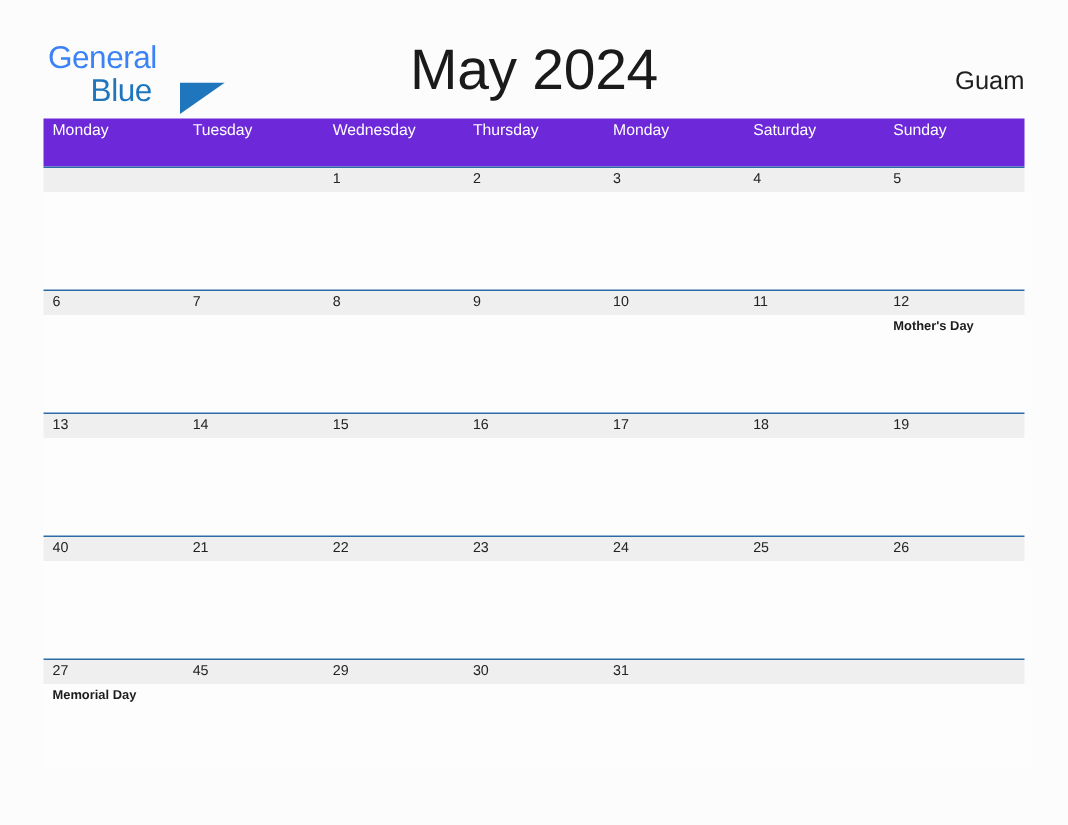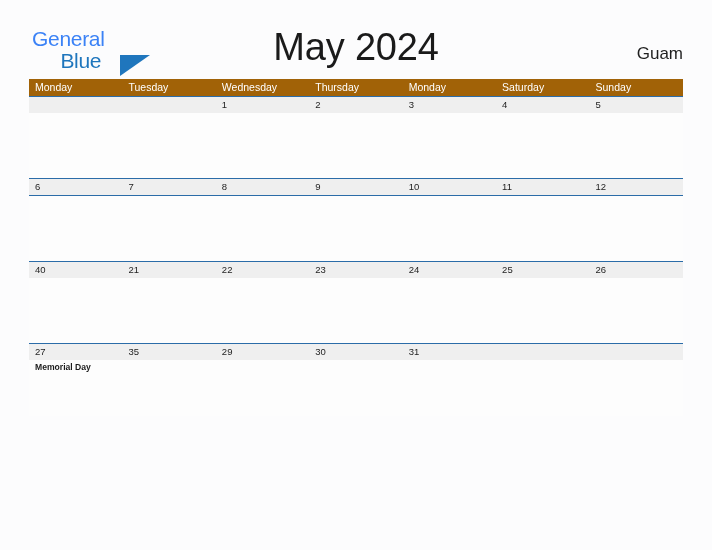--- a/index.html
+++ b/index.html
@@ -87,22 +87,22 @@
   
   .calendar {
     position: absolute;
     left: 29px;
     top: 79px;
     width: 654px;
   }
 
   .dow-row {
     display: flex;
-    background: #a16207;
-    height: 17px;
+    background: #6d28d9;
+    height: 32px;
   }
   .dow-cell {
     flex: 1 1 0;
     color: #ffffff;
     font-size: 10.5px;
     line-height: 17px;
     padding-left: 6px;
     box-sizing: border-box;
     white-space: nowrap;
     overflow: hidden;
@@ -212,23 +212,43 @@
     <div class="week">
       <div class="week-dates">
         <div class="date-cell">6</div>
         <div class="date-cell">7</div>
         <div class="date-cell">8</div>
         <div class="date-cell">9</div>
         <div class="date-cell">10</div>
         <div class="date-cell">11</div>
         <div class="date-cell">12</div>
       </div>
+      <div class="week-events">
+        <div class="event-cell"></div>
+        <div class="event-cell"></div>
+        <div class="event-cell"></div>
+        <div class="event-cell"></div>
+        <div class="event-cell"></div>
+        <div class="event-cell"></div>
+        <div class="event-cell">
+          <span class="event-item">Mother's Day</span>
+        </div>
+      </div>
     </div>
 
     <div class="week">
+      <div class="week-dates">
+        <div class="date-cell">13</div>
+        <div class="date-cell">14</div>
+        <div class="date-cell">15</div>
+        <div class="date-cell">16</div>
+        <div class="date-cell">17</div>
+        <div class="date-cell">18</div>
+        <div class="date-cell">19</div>
+      </div>
       <div class="week-events">
         <div class="event-cell"></div>
         <div class="event-cell"></div>
         <div class="event-cell"></div>
         <div class="event-cell"></div>
         <div class="event-cell"></div>
         <div class="event-cell"></div>
         <div class="event-cell"></div>
       </div>
     </div>
@@ -250,21 +270,21 @@
         <div class="event-cell"></div>
         <div class="event-cell"></div>
         <div class="event-cell"></div>
         <div class="event-cell"></div>
       </div>
     </div>
 
     <div class="week week-last">
       <div class="week-dates">
         <div class="date-cell">27</div>
-        <div class="date-cell">35</div>
+        <div class="date-cell">45</div>
         <div class="date-cell">29</div>
         <div class="date-cell">30</div>
         <div class="date-cell">31</div>
         <div class="date-cell"></div>
         <div class="date-cell"></div>
       </div>
       <div class="week-events">
         <div class="event-cell">
           <span class="event-item">Memorial Day</span>
         </div>

